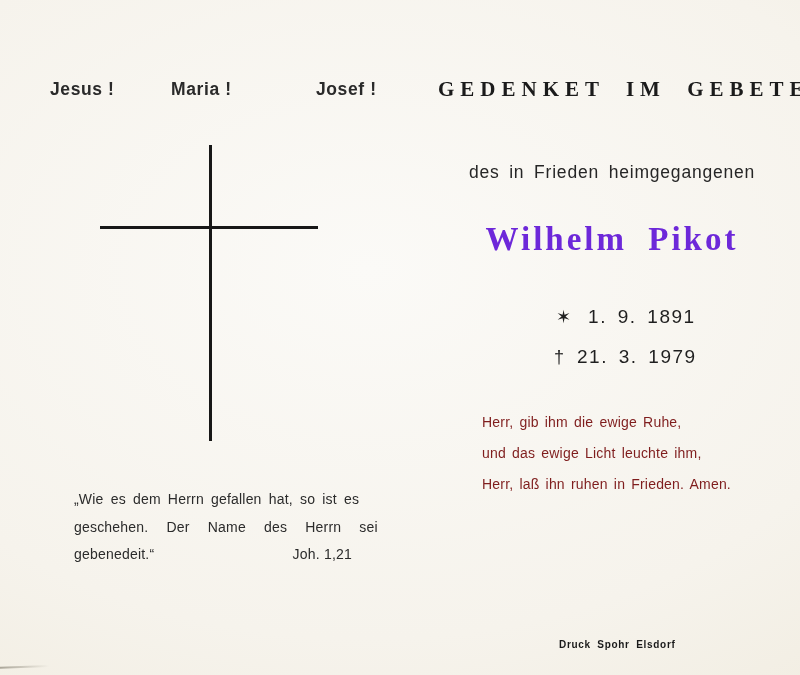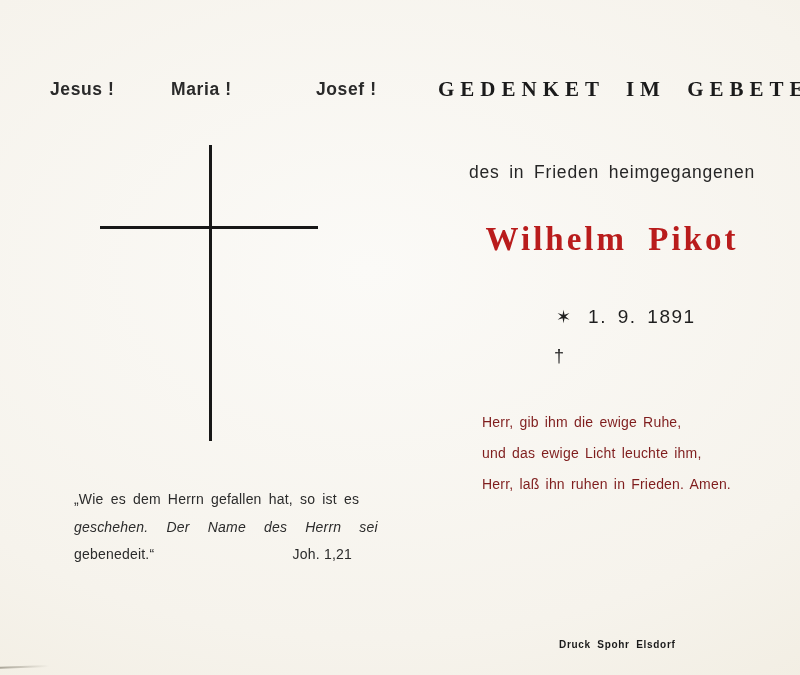--- a/index.html
+++ b/index.html
@@ -26,39 +26,39 @@
   #cross-v { left:209px; top:145px; width:2.6px; height:296px; }
   #cross-h { left:100px; top:226px; width:218px; height:2.8px; }
 
   
   #quote {
     position:absolute; left:74px; top:486px; width:278px;
     font-size:14px; color:#2b2b2b; letter-spacing:0.2px;
   }
   .q-line { height:27.5px; line-height:27.5px; white-space:nowrap; }
   .q-line1 { word-spacing:3px; }
-  .q-line2 { word-spacing:14px;font-style:italic; }
+  .q-line2 { word-spacing:14px; }
   .q-line3 { display:flex; justify-content:space-between; white-space:nowrap; }
 
   
   #header {
     position:absolute; left:438px; top:77px; width:348px; text-align:center;
     font-family:"Liberation Serif", serif; font-weight:700;
     font-size:21px; letter-spacing:6px; word-spacing:10px; color:#1b1b1b;
     white-space:nowrap;
   }
   #subheader {
     position:absolute; left:438px; top:162px; width:348px; text-align:center;
     font-size:17.5px; letter-spacing:0.8px; word-spacing:4px; color:#262626;
     white-space:nowrap;
   }
   #deceased-name {
     position:absolute; left:428px; top:221px; width:368px; text-align:center;
     font-family:"Liberation Serif", serif; font-weight:700;
-    font-size:33px; letter-spacing:3px; word-spacing:10px; color:#b91c1c;
+    font-size:33px; letter-spacing:3px; word-spacing:10px; color:#6d28d9;
     white-space:nowrap;
   }
   .date-row {
     position:absolute; display:flex; align-items:baseline;
     font-size:19px; color:#1f1f1f;
   }
   #birth-row { left:556px; top:306px; gap:17px; }
   #death-row { left:554px; top:346px; gap:13px; }
   .date-symbol { font-size:18px; }
   .date-text { letter-spacing:1.5px; word-spacing:4px; }
@@ -109,20 +109,21 @@
 
 <div id="deceased-name">Wilhelm Pikot</div>
 
 <div id="birth-row" class="date-row">
   <span class="date-symbol">✶</span>
   <span class="date-text">1. 9. 1891</span>
 </div>
 
 <div id="death-row" class="date-row">
   <span class="date-symbol">†</span>
+  <span class="date-text">21. 3. 1979</span>
 </div>
 
 <div id="prayer">
   <div>Herr, gib ihm die ewige Ruhe,</div>
   <div>und das ewige Licht leuchte ihm,</div>
   <div>Herr, laß ihn ruhen in Frieden. Amen.</div>
 </div>
 
 <div id="printer">Druck Spohr Elsdorf</div>
 

